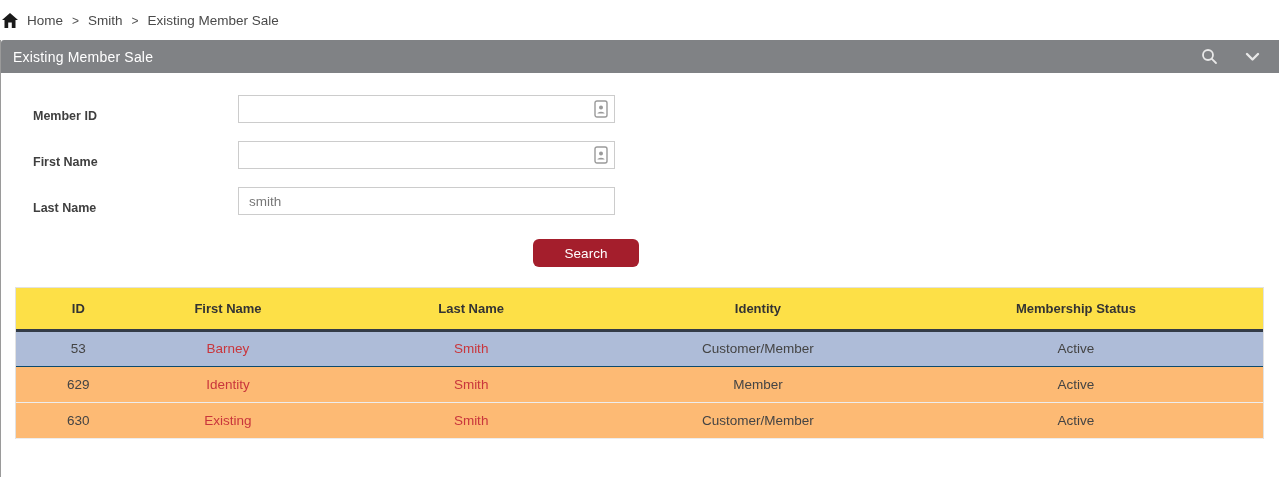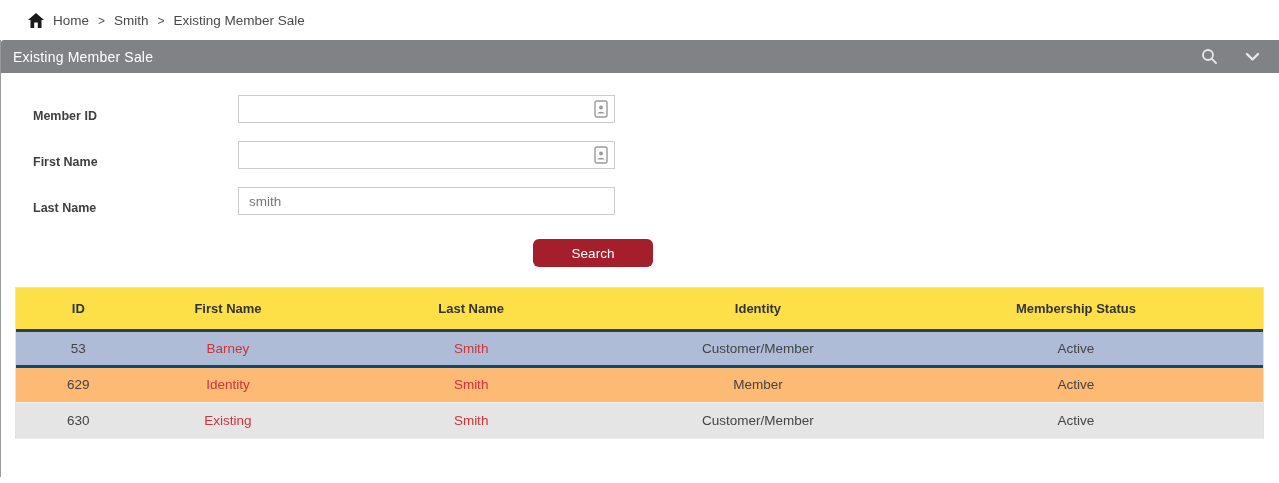--- a/index.html
+++ b/index.html
@@ -1,20 +1,20 @@
 <!DOCTYPE html>
 <html><head>
 <meta charset="utf-8">
 <style>
   * { margin: 0; padding: 0; box-sizing: border-box; }
   html, body { width: 1279px; height: 483px; overflow: hidden; background: #fff;
     font-family: "Liberation Sans", sans-serif; }
 
   
-  .breadcrumb { display: flex; align-items: center; gap: 9px; padding: 13px 16px 12px 28px;
+  .breadcrumb { display: flex; align-items: center; gap: 9px; padding: 13px 16px 12px 2px;
     font-size: 13.5px; color: #4a4a4a; }
   .breadcrumb .sep { color: #555; font-size: 12px; }
   .home-ico { width: 16px; height: 15px; display: inline-block; }
 
   
   .panel { border-left: 1px solid #9a9a9a; min-height: 437px; }
   .panel-header { background: #808285; color: #fff; height: 33px; display: flex;
     align-items: center; justify-content: space-between; padding: 0 18px 0 12px;
     border-top-left-radius: 3px; }
   .panel-title { font-size: 14px; letter-spacing: 0.2px; }
@@ -28,35 +28,35 @@
   .text-input { position: relative; width: 377px; }
   .text-input input { width: 377px; height: 28px; border: 1px solid #ccc; padding: 0 30px 0 10px;
     font-size: 13.5px; color: #777; font-family: "Liberation Sans", sans-serif; outline: none; }
   .contact-ico { position: absolute; right: 7px; top: 5px; width: 14px; height: 18px; }
   .select-box { width: 377px; height: 28px; border: 1px solid #ccc; background: #fff;
     display: flex; align-items: center; justify-content: space-between; padding: 0 9px 0 10px;
     font-size: 13.5px; color: #555; cursor: pointer; }
   .caret { font-size: 9px; color: #333; }
 
   .btn-row { margin: 24px 0 0 500px; }
-  .search-btn { width: 120px; height: 28px; background: #a41e2c; color: #fff; border: none;
+  .search-btn { width: 106px; height: 28px; background: #a41e2c; color: #fff; border: none;
     border-radius: 6px; font-size: 13.5px; font-family: "Liberation Sans", sans-serif;
     cursor: pointer; }
 
   
   .results { margin: 20px 15px 0 14px; border: 1px solid #e2e2e2; border-bottom: none; }
   table { width: 100%; border-collapse: collapse; table-layout: fixed; }
   col.c-id { width: 10%; } col.c-fn { width: 14%; } col.c-ln { width: 25%; }
   col.c-idn { width: 21%; } col.c-ms { width: 30%; }
   thead th { background: #fde047; height: 42px; font-size: 13px; font-weight: bold;
     color: #333; text-align: center; border-bottom: 3px solid #333b47; }
   tbody td { height: 36px; font-size: 13.5px; color: #444; text-align: center; }
-  tbody tr { background: #e5e5e5; border-bottom: 1px solid #ededed; cursor: pointer; }
+  tbody tr { background: #fdba74; border-bottom: 1px solid #ededed; cursor: pointer; }
   tbody tr:nth-child(2) { background: #fdba74; }
-  tbody tr.selected { background: #aebcd8; border-bottom: 3px solid #0c4a6e; }
+  tbody tr.selected { background: #aebcd8; border-bottom: 1px solid #0c4a6e; }
   td.link { color: #c9363c; }
 </style>
 </head>
 <body>
 
 <div class="breadcrumb">
   <span class="home-ico">
     <svg viewBox="0 0 16 15" width="16" height="15">
         <path d="M8 0 L16 7 H13.5 V15 H9.8 V9.5 H6.2 V15 H2.5 V7 H0 Z" fill="#1a1a1a"></path>
       </svg>

